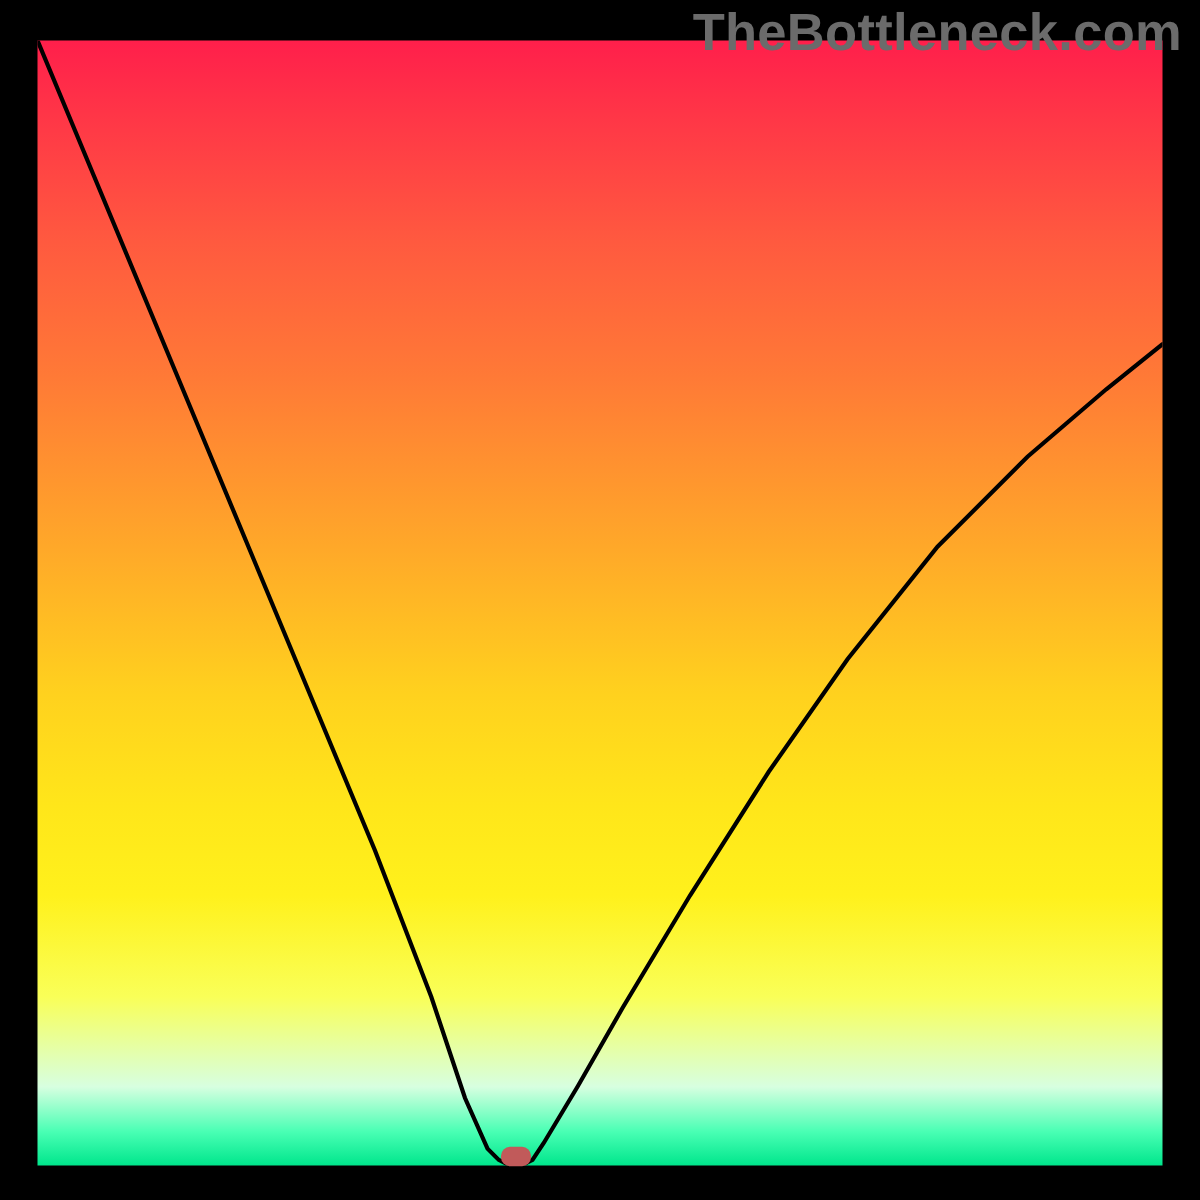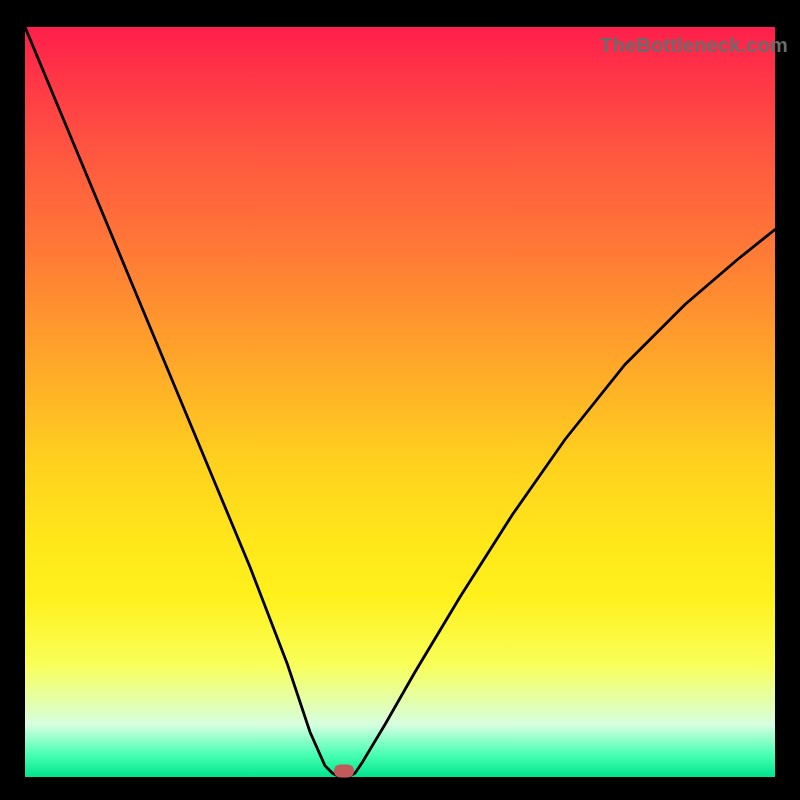--- a/index.html
+++ b/index.html
@@ -8,26 +8,25 @@
     position: relative;
     width: 800px;
     height: 800px;
     background: #000;
   }
   .watermark {
     position: absolute;
     top: 2px;
     right: 12px;
     font-family: Arial, Helvetica, sans-serif;
-    font-size: 20px;
+    font-size: 35px;
     font-weight: 600;
     color: #6b6b6b;
     letter-spacing: 0.2px;
     z-index: 5;
-    margin-top: 32px;
   }
   .plot {
     position: absolute;
     left: 25px;
     top: 27px;
     width: 750px;
     height: 750px;
     background: linear-gradient(to bottom,
       #ff1f4b 0%,
       #ff3a46 8%,

